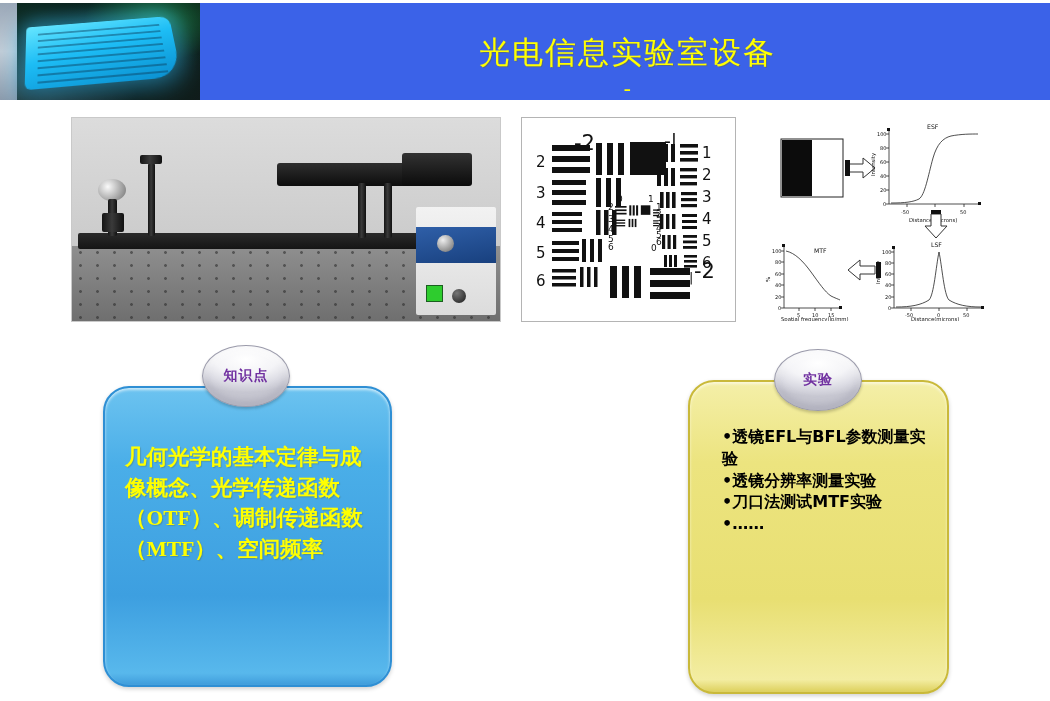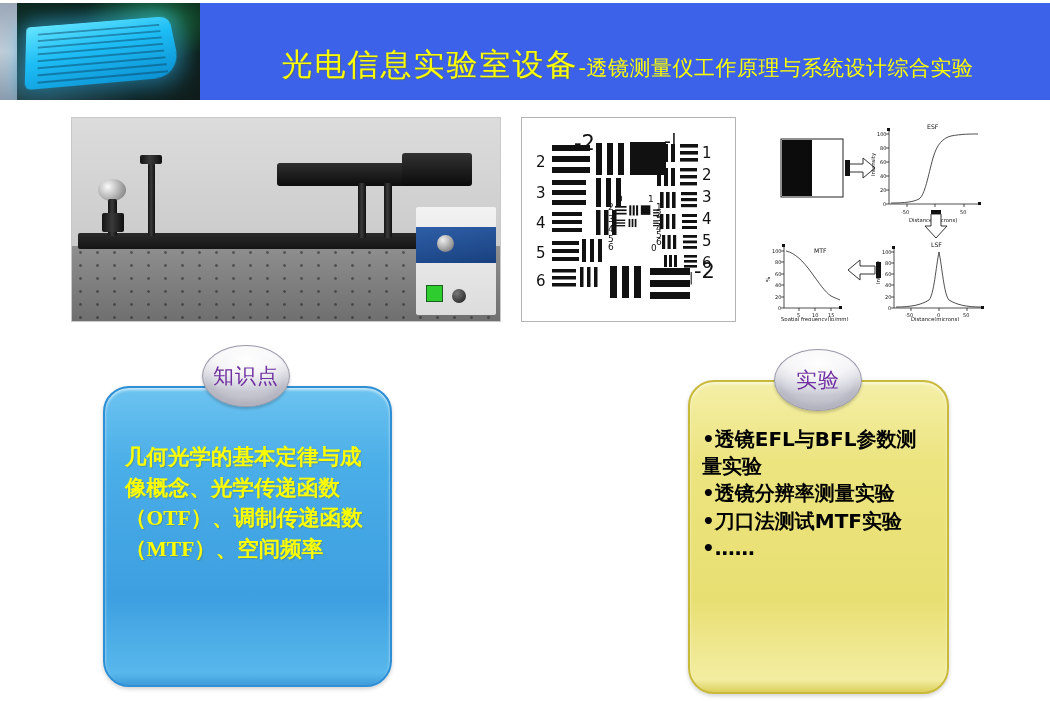--- a/index.html
+++ b/index.html
@@ -43,20 +43,21 @@
     position:absolute;left:20px;top:10px;width:166px;height:80px;
     border-radius:6px 14px 30px 8px;
     background:linear-gradient(160deg,#6e7a86,#3c454e 60%,#242b31);
     transform:perspective(200px) rotateX(14deg) rotateZ(-5deg);
     z-index:-1;
   }
   .header-title{
     position:absolute;left:205px;top:3px;width:845px;height:124px;
     display:flex;align-items:center;justify-content:center;
     white-space:nowrap;
+    flex-direction:column;
   }
   .title-main{
     color:#ffff00;font-size:31px;font-weight:400;letter-spacing:2px;
     text-shadow:1px 1px 0 rgba(120,110,0,.35);
   }
   .title-sub{
     color:#ffff00;font-size:21px;font-weight:400;letter-spacing:.5px;
     position:relative;top:3px;
   }
 
@@ -128,33 +129,33 @@
     box-shadow:inset 0 2px 3px rgba(255,255,255,.6), 0 2px 4px rgba(0,0,0,.18);
   }
   .panel-yellow{
     left:688px;top:380px;width:257px;height:310px;
     background:linear-gradient(180deg,#f4efa8 0%,#ece47f 26%,#e8df72 70%,#f3eda2 96%,#ddd05c 100%);
     border:2px solid #c9b93a;
     box-shadow:inset 0 2px 3px rgba(255,255,255,.6), 0 2px 4px rgba(0,0,0,.18);
   }
   .panel-yellow .body-text{
     top:44px;padding:0 12px;color:#000000;text-shadow:none;
-    font-size:20px;line-height:1.36;
+    font-size:16px;line-height:1.36;margin-left:20px;
   }
   .panel-yellow .bullet-row{display:block;}
 
   
   .bubble{
     position:absolute;width:86px;height:60px;border-radius:50%;
     background:
       radial-gradient(ellipse 80% 55% at 50% 22%, #ffffff 0%, #f4f4f7 45%, #dcdce4 75%, #c8c8d2 100%);
     border:1.5px solid #9b9bab;
     box-shadow:inset 0 -5px 9px rgba(120,120,140,.35), inset 0 4px 7px rgba(255,255,255,.95), 0 2px 3px rgba(0,0,0,.2);
     display:flex;align-items:center;justify-content:center;
-    color:#7030a0;font-size:21px;font-weight:normal;letter-spacing:1px;
+    color:#7030a0;font-size:14px;font-weight:bold;letter-spacing:1px;
     z-index:5;
     text-align:center;
   }
   .bubble-blue{left:202px;top:345px;}
   .bubble-green{left:489px;top:345px;}
   .bubble-yellow{left:774px;top:349px;}
 </style>
 </head>
 <body>
 
@@ -174,21 +175,20 @@
         <i style="top:36px"></i>
         <i style="top:43px"></i>
       <i style="top:50px"></i>
         <i style="top:57px"></i>
     </div>
   </div>
 
   <div class="header-title">
     <span class="title-main">光电信息实验室设备</span>
     <span class="title-sub">-</span>
-    <span class="title-sub">透镜测量仪工作原理与系统设计综合实验</span>
   </div>
 
   <div class="photo">
     <div class="wall"></div>
     <div class="bench-table"></div>
     <div class="rail"></div>
     <div class="mirror"></div>
     <div class="post" style="left:36px;top:40%;width:9px;height:18%;"></div>
     <div class="post" style="left:30px;top:47%;width:22px;height:9%;"></div>
     <div class="post" style="left:76px;top:22%;width:7px;height:36%;"></div>

